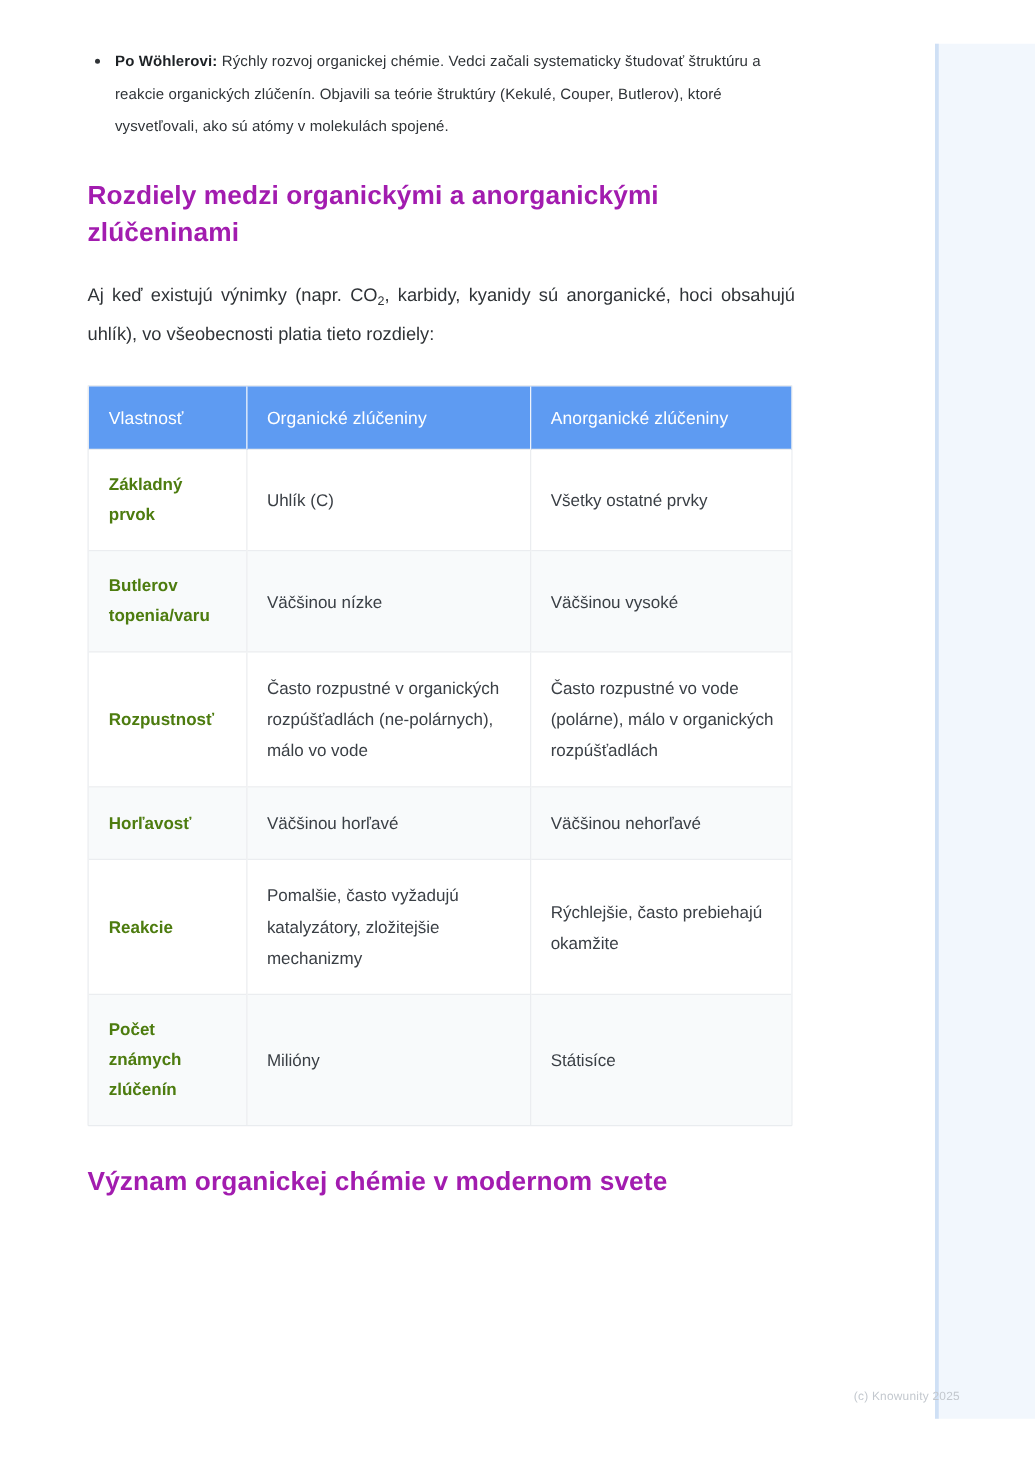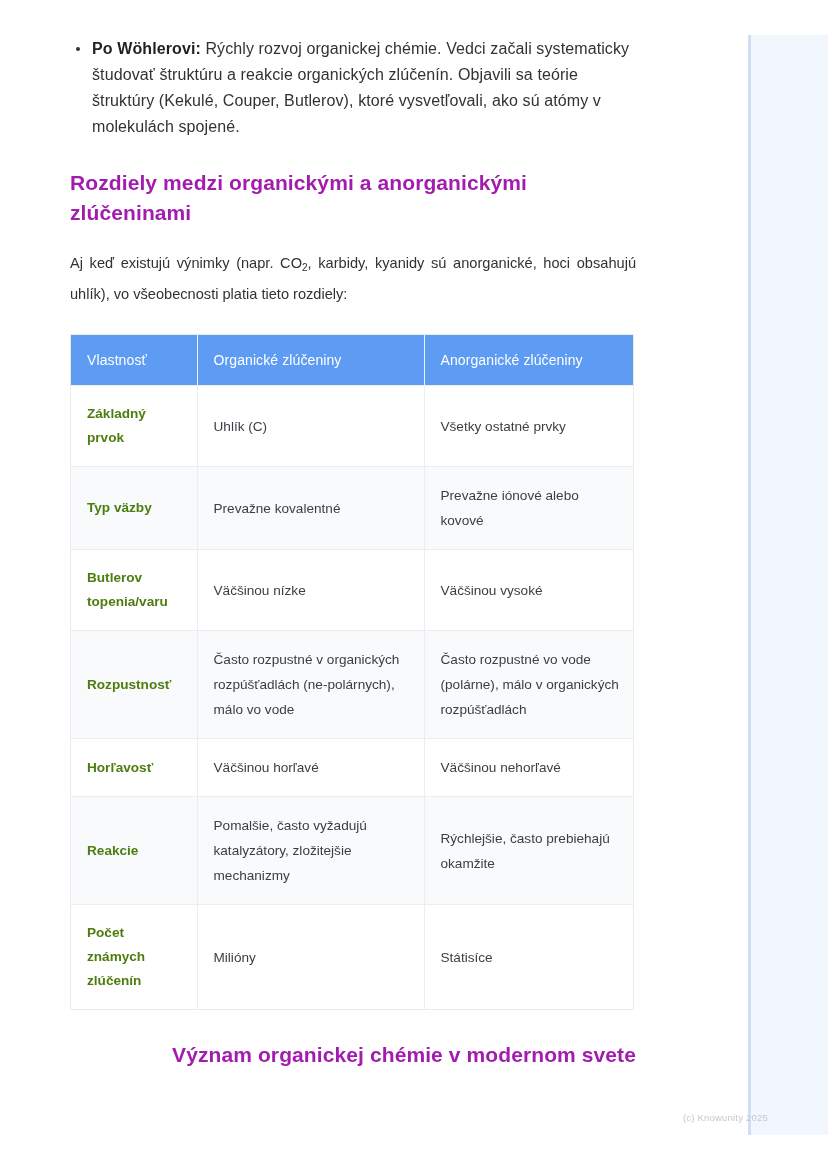--- a/index.html
+++ b/index.html
@@ -42,21 +42,21 @@
   }
 
   
   ul.bullets {
     margin: 0;
     padding: 0 0 0 22px;
     list-style: none;
   }
   ul.bullets li {
     position: relative;
-    font-size: 16px;
+    font-size: 12px;
     line-height: 26px;
     color: #2f3337;
     letter-spacing: .1px;
   }
   ul.bullets li::before {
     content: "";
     position: absolute;
     left: -16px;
     top: 11px;
     width: 4px;
@@ -140,21 +140,20 @@
   }
   table.cmp tbody tr:nth-child(even) td {
     background: #f8fafb;
   }
   table.cmp tbody tr:nth-child(odd) td {
     background: #ffffff;
   }
 
   h2.section-title.bottom {
     margin-top: 30px;
-    text-align: right;
   }
 
   
   .watermark {
     position: absolute;
     left: 683px;
     top: 1112px;
     font-size: 9.5px;
     color: #c3c8ce;
     letter-spacing: .2px;
@@ -192,25 +191,20 @@
             <th>Anorganické zlúčeniny</th>
           </tr>
         </thead>
         <tbody>
           <tr>
             <td class="rowhead">Základný prvok</td>
             <td>Uhlík (C)</td>
             <td>Všetky ostatné prvky</td>
           </tr>
           <tr>
-            <td class="rowhead">Typ väzby</td>
-            <td>Prevažne kovalentné</td>
-            <td>Prevažne iónové alebo kovové</td>
-          </tr>
-          <tr>
             <td class="rowhead">Butlerov topenia/varu</td>
             <td>Väčšinou nízke</td>
             <td>Väčšinou vysoké</td>
           </tr>
           <tr>
             <td class="rowhead">Rozpustnosť</td>
             <td>Často rozpustné v organických rozpúšťadlách (ne-polárnych), málo vo vode</td>
             <td>Často rozpustné vo vode (polárne), málo v organických rozpúšťadlách</td>
           </tr>
           <tr>

